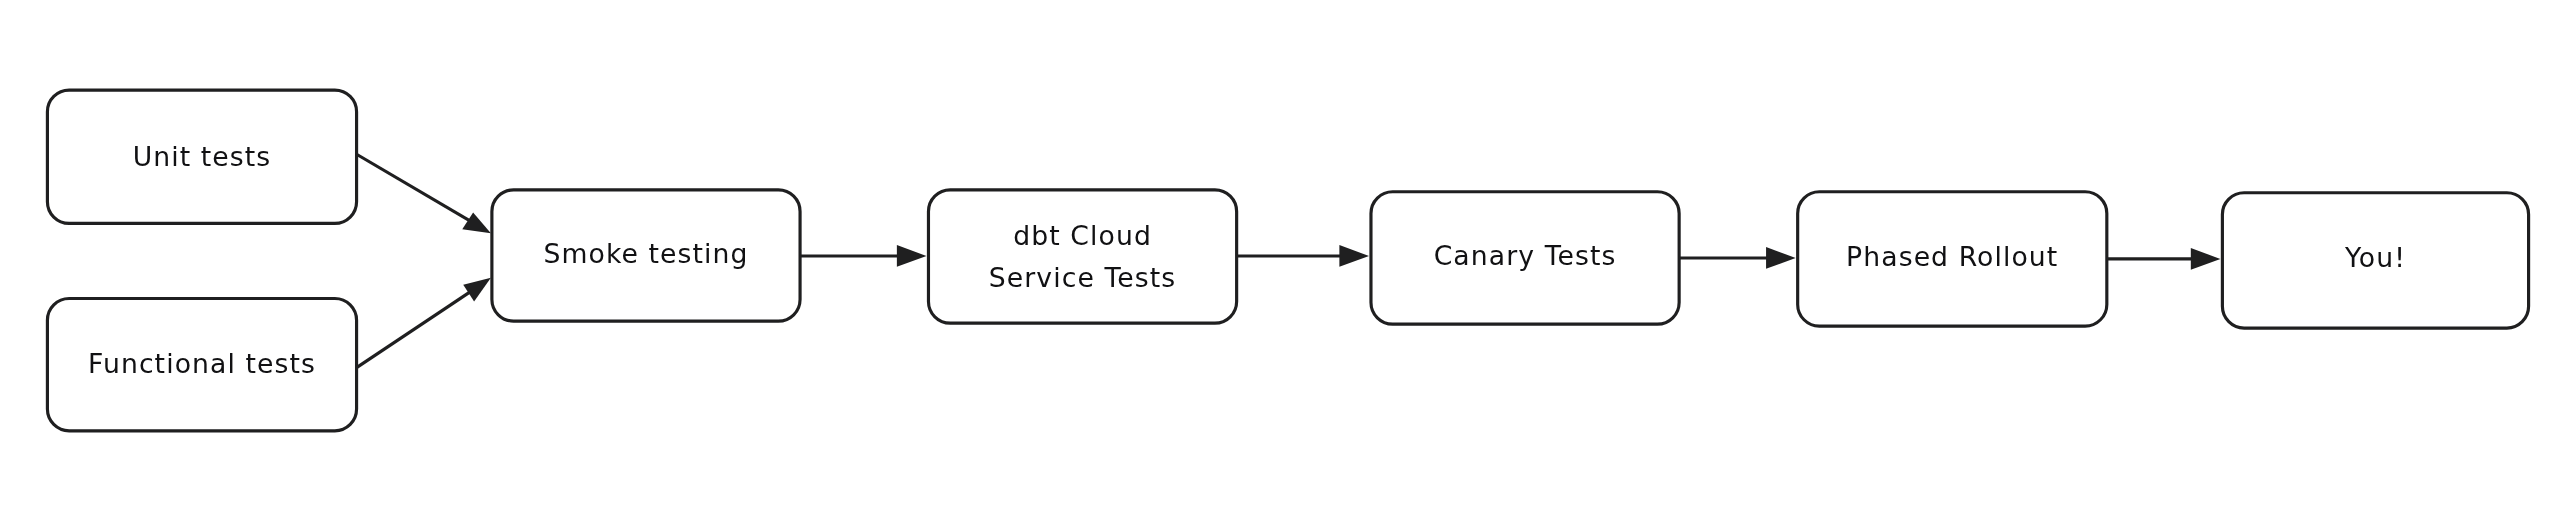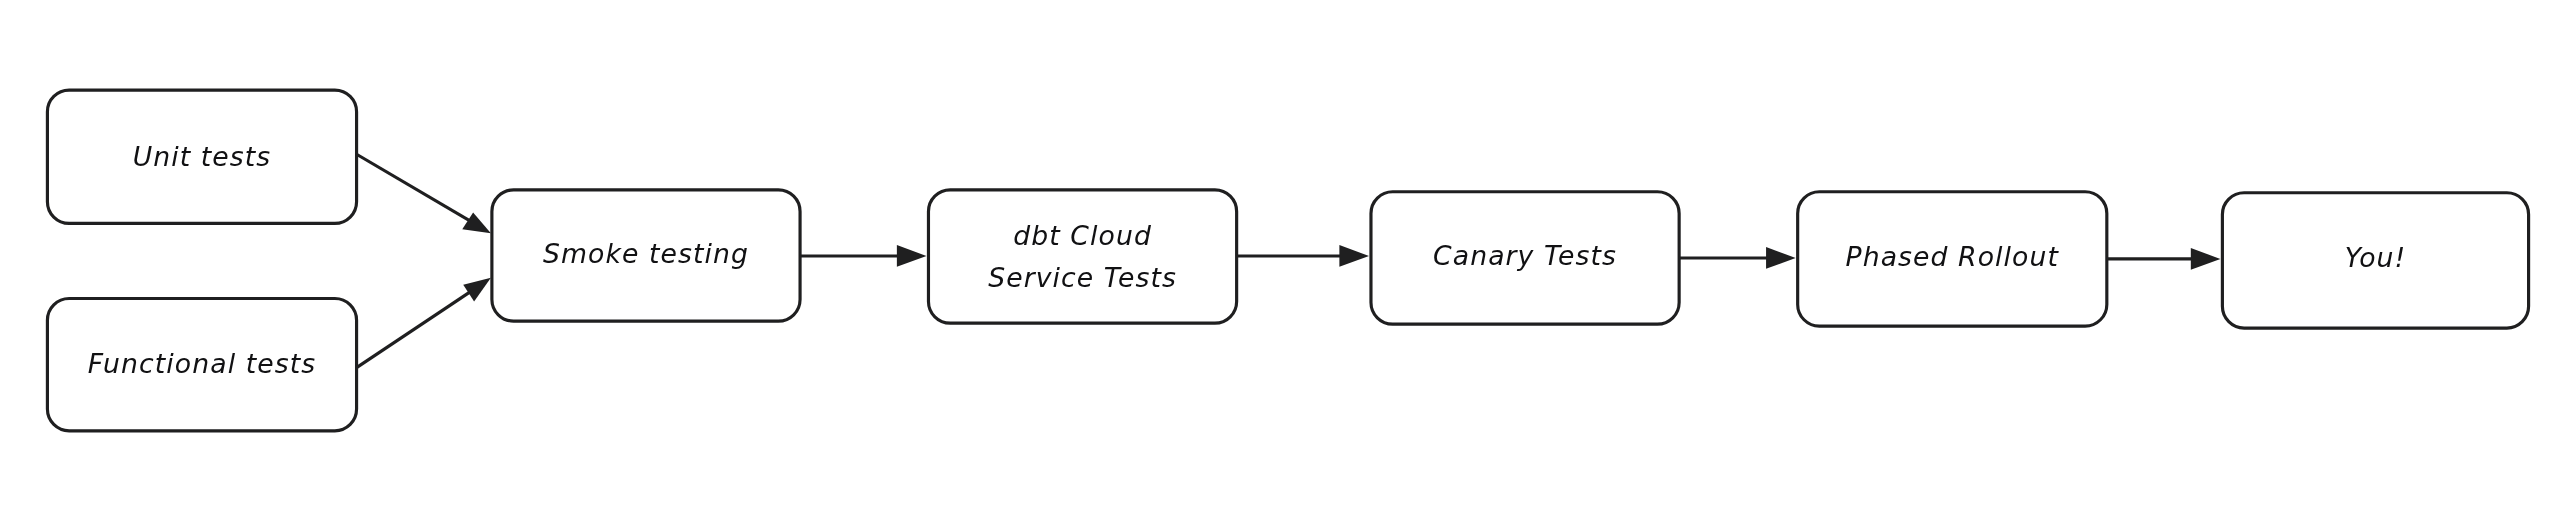--- a/index.html
+++ b/index.html
@@ -12,21 +12,20 @@
     width: 2576px;
     height: 510px;
     overflow: hidden;
     font-family: "DejaVu Sans", sans-serif;
   }
   #diagram-root {
     position: relative;
     width: 2576px;
     height: 460px;
     background: #ffffff;
-    font-style: italic;
   }
   #diagram-svg {
     position: absolute;
     top: 0;
     left: 0;
     width: 2576px;
     height: 510px;
     display: block;
   }
   .node-rect {

